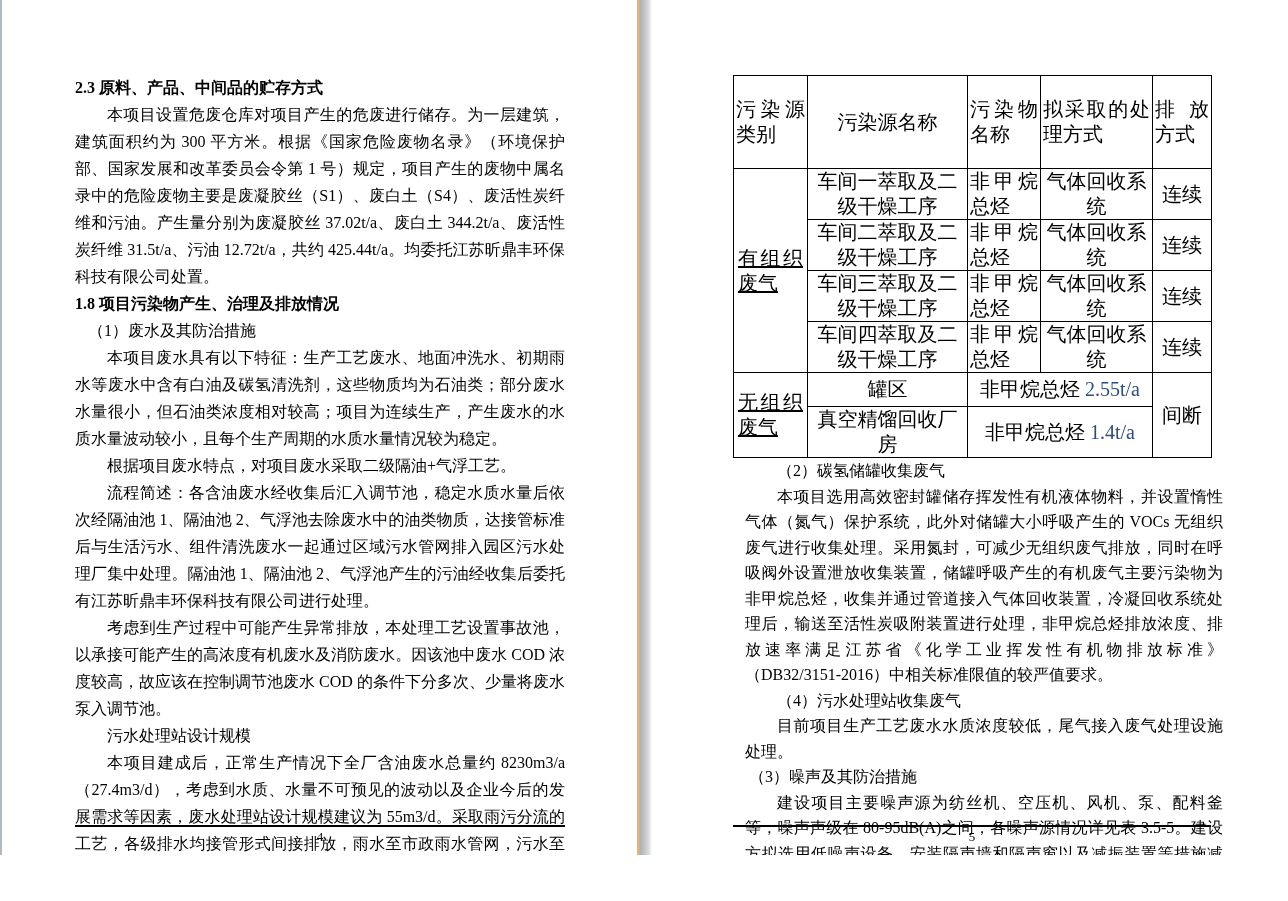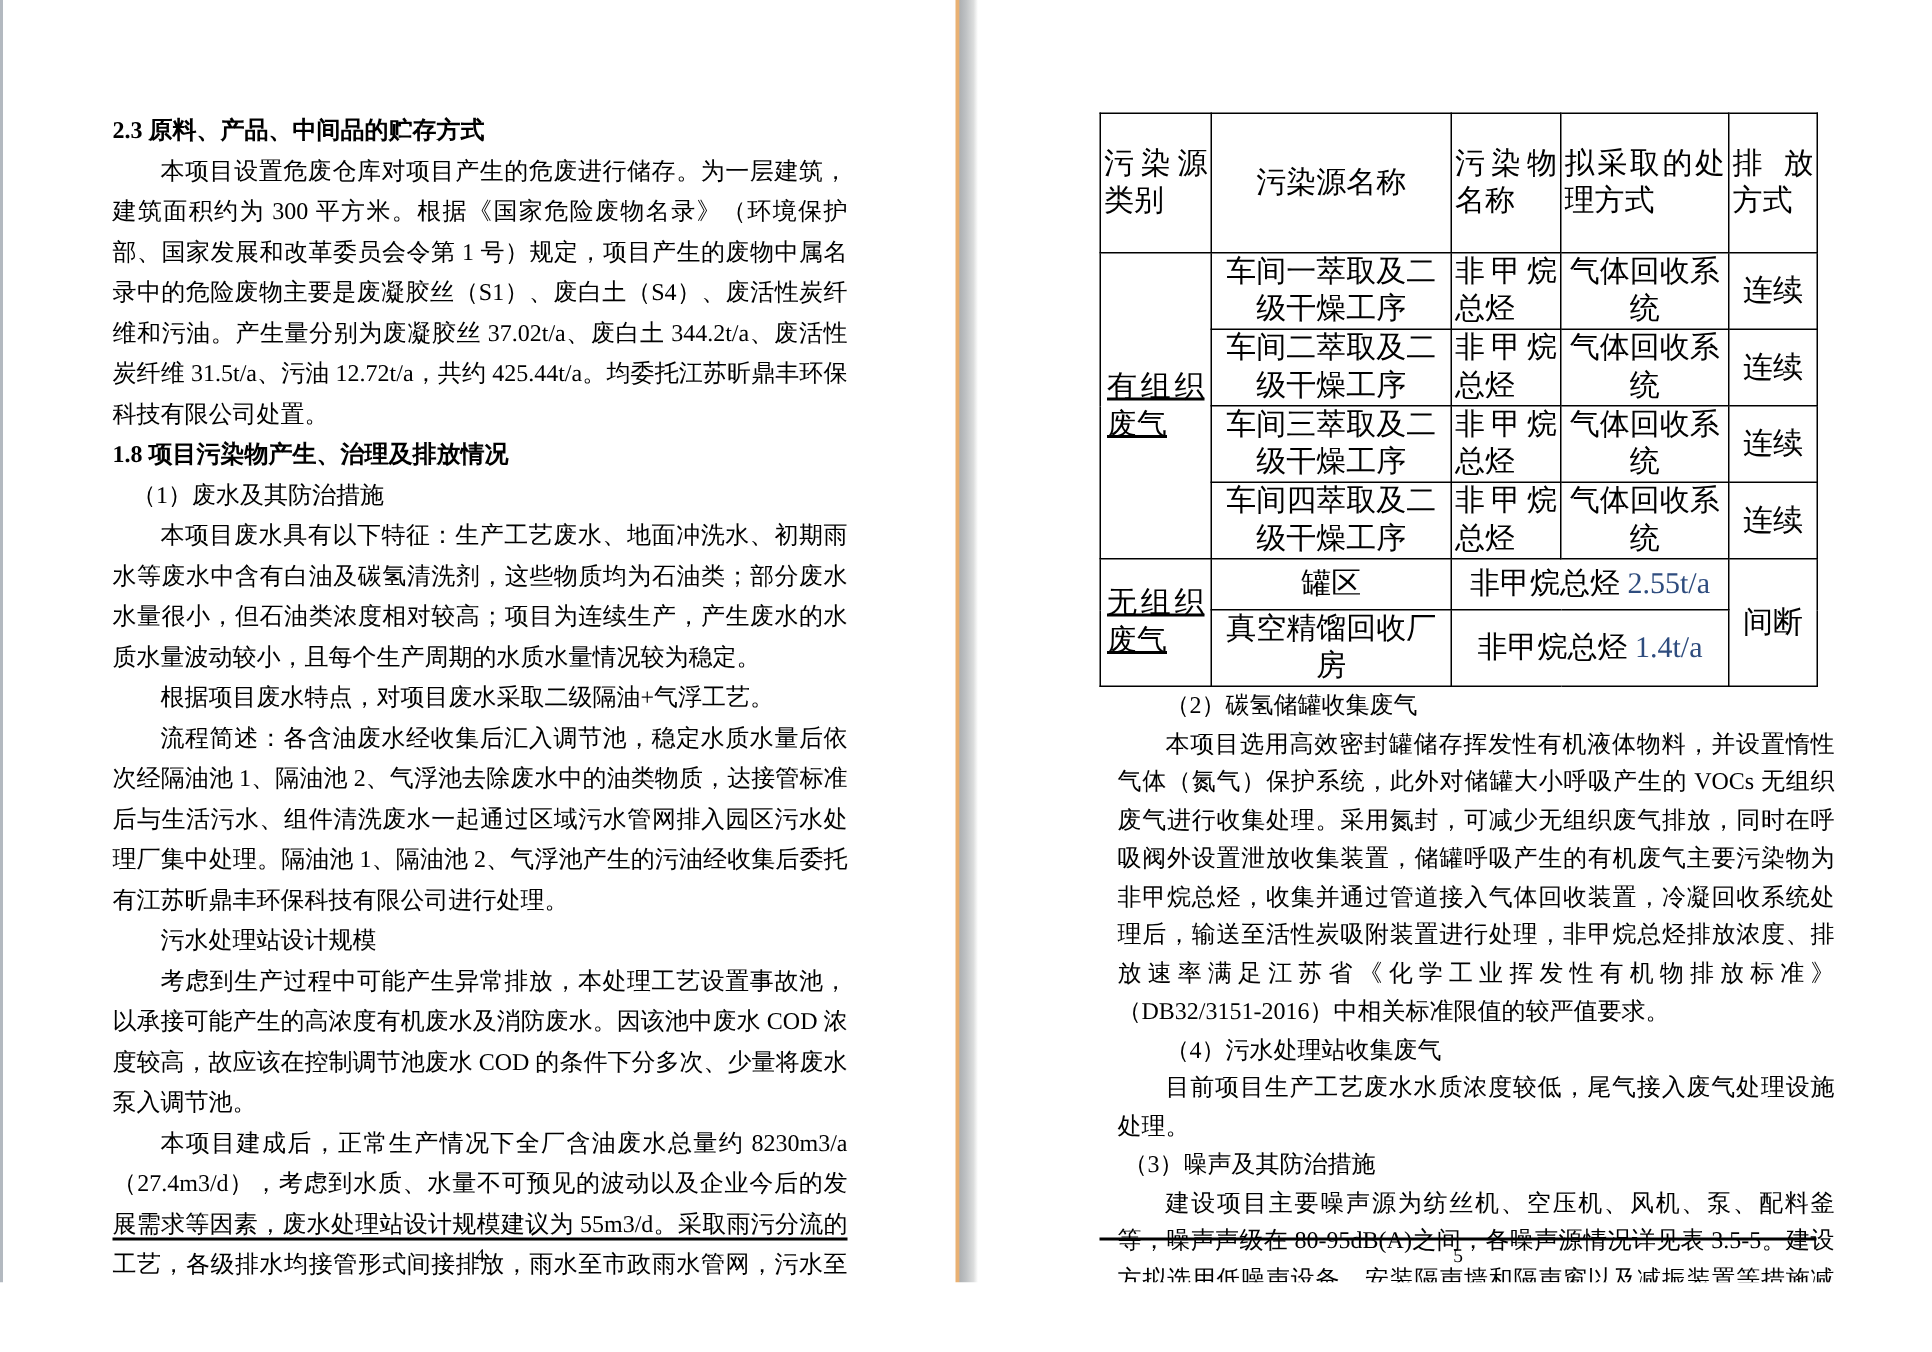--- a/index.html
+++ b/index.html
@@ -58,22 +58,22 @@
 
   <div class="page page-left">
     <div class="doc-col left-col">
       <p class="b-h">2.3  原料、产品、中间品的贮存方式</p>
       <p class="b-p">本项目设置危废仓库对项目产生的危废进行储存。为一层建筑，建筑面积约为 300 平方米。根据《国家危险废物名录》（环境保护部、国家发展和改革委员会令第 1 号）规定，项目产生的废物中属名录中的危险废物主要是废凝胶丝（S1）、废白土（S4）、废活性炭纤维和污油。产生量分别为废凝胶丝 37.02t/a、废白土 344.2t/a、废活性炭纤维 31.5t/a、污油 12.72t/a，共约 425.44t/a。均委托江苏昕鼎丰环保科技有限公司处置。</p>
       <p class="b-h">1.8  项目污染物产生、治理及排放情况</p>
       <p class="b-sub">（1）废水及其防治措施</p>
       <p class="b-p">本项目废水具有以下特征：生产工艺废水、地面冲洗水、初期雨水等废水中含有白油及碳氢清洗剂，这些物质均为石油类；部分废水水量很小，但石油类浓度相对较高；项目为连续生产，产生废水的水质水量波动较小，且每个生产周期的水质水量情况较为稳定。</p>
       <p class="b-p">根据项目废水特点，对项目废水采取二级隔油+气浮工艺。</p>
       <p class="b-p">流程简述：各含油废水经收集后汇入调节池，稳定水质水量后依次经隔油池 1、隔油池 2、气浮池去除废水中的油类物质，达接管标准后与生活污水、组件清洗废水一起通过区域污水管网排入园区污水处理厂集中处理。隔油池 1、隔油池 2、气浮池产生的污油经收集后委托有江苏昕鼎丰环保科技有限公司进行处理。</p>
+      <p class="b-p">考虑到生产过程中可能产生异常排放，本处理工艺设置事故池，以承接可能产生的高浓度有机废水及消防废水。因该池中废水 COD 浓度较高，故应该在控制调节池废水 COD 的条件下分多次、少量将废水泵入调节池。</p>
       <p class="b-p">污水处理站设计规模</p>
-      <p class="b-p">考虑到生产过程中可能产生异常排放，本处理工艺设置事故池，以承接可能产生的高浓度有机废水及消防废水。因该池中废水 COD 浓度较高，故应该在控制调节池废水 COD 的条件下分多次、少量将废水泵入调节池。</p>
       <p class="b-p">本项目建成后，正常生产情况下全厂含油废水总量约 8230m3/a（27.4m3/d），考虑到水质、水量不可预见的波动以及企业今后的发展需求等因素，废水处理站设计规模建议为 55m3/d。采取雨污分流的工艺，各级排水均接管形式间接排放，雨水至市政雨水管网，污水至大浦地区污水处理站管网。</p>
       <p class="b-sub">（2）废气及其防治措施</p>
 
     </div>
     <div class="pg-footer pg-footer-left">
       <span>4</span>
     </div>
   </div>
 
   <div class="spine"></div>

